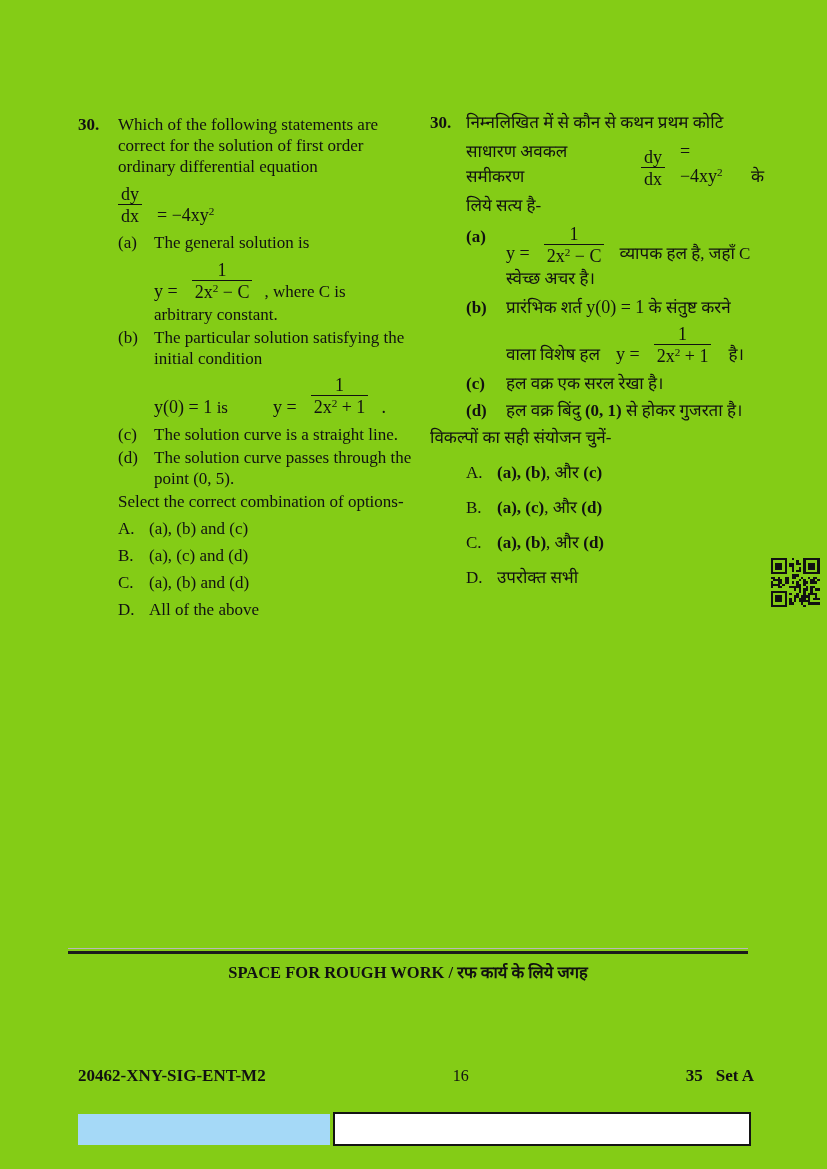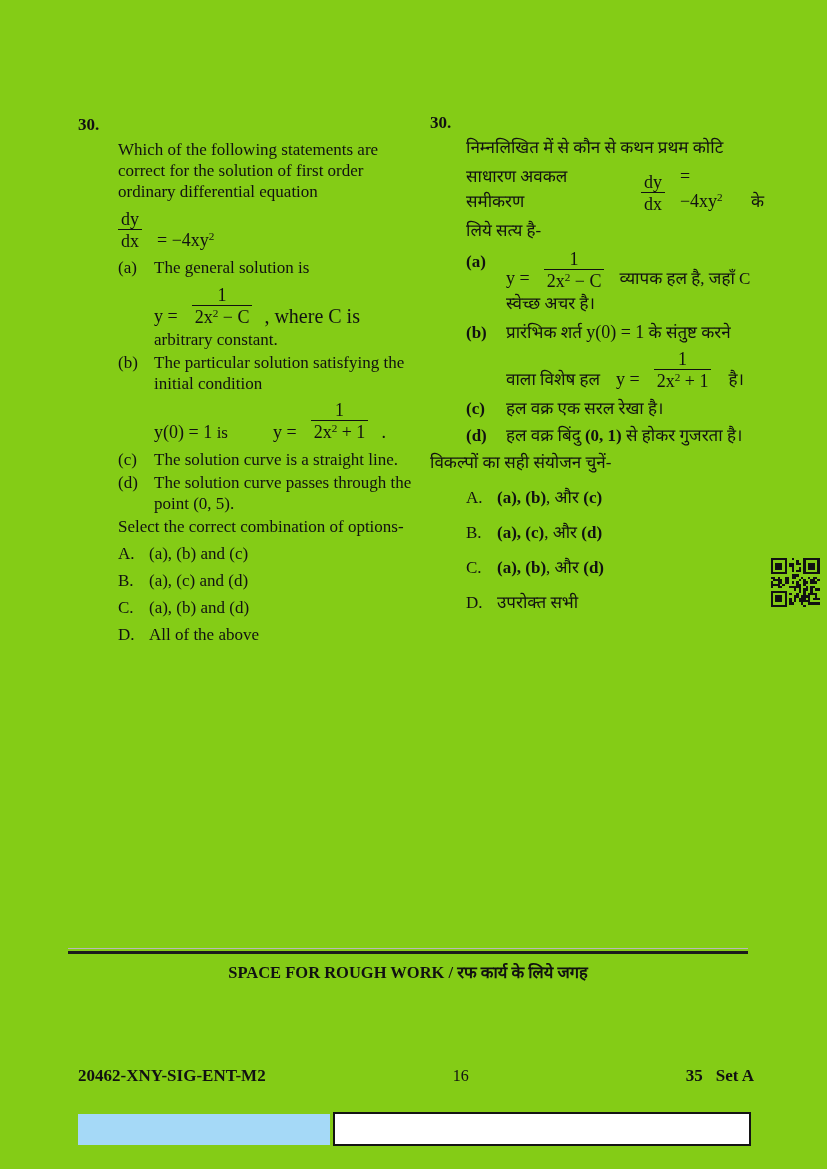--- a/index.html
+++ b/index.html
@@ -11,21 +11,21 @@
   
   .b{font-weight:bold;}
   sup.s2{font-size:0.62em;vertical-align:0.55em;line-height:0;}
   
   .col{position:absolute;font-size:17px;line-height:21px;}
   .col-en{left:78px;top:114px;width:334px;}
   .col-hi{left:430px;top:110px;width:334px;line-height:25px;}
   .qrow{display:flex;}
   .qnum{flex:0 0 40px;font-weight:bold;}
   .col-hi .qnum{flex:0 0 36px;}
-  .qbody{flex:1;margin-top:25px;}
+  .qbody{flex:1;}
   .indent-en{margin-left:40px;}
   .indent-hi{margin-left:36px;}
   
   .frac{display:inline-flex;flex-direction:column;align-items:center;line-height:1.12;text-align:center;}
   .frac .den{border-top:1.4px solid #111;padding:1px 3px 0 3px;}
   .frac .num{padding:0 3px;}
   .eq-row{display:flex;align-items:flex-end;gap:9px;}
   .diffeq{margin:7px 0 6px 0;}
   
   .subopt{display:flex;margin-top:2px;}
@@ -79,21 +79,21 @@
       <div class="subopt">
         <div class="slabel">(a)</div>
         <div class="sbody">
           <div>The general solution is</div>
           <div class="eq-row eq-a" style="font-size:18px;">
             <span>y =</span>
             <span class="frac" style="margin-left:5px;">
               <span class="num">1</span>
               <span class="den"><span>2x</span><sup class="s2">2</sup> <span>− C</span></span>
             </span>
-            <span style="margin-left:3px;font-size:20px;margin-top:24px;">, where C is</span>
+            <span style="margin-left:3px;font-size:17px;margin-top:24px;">, where C is</span>
           </div>
           <div>arbitrary constant.</div>
         </div>
       </div>
 
       <div class="subopt">
         <div class="slabel">(b)</div>
         <div class="sbody">
           <div>The particular solution satisfying the initial condition</div>
           <div class="eq-row eq-b" style="font-size:18px;">

